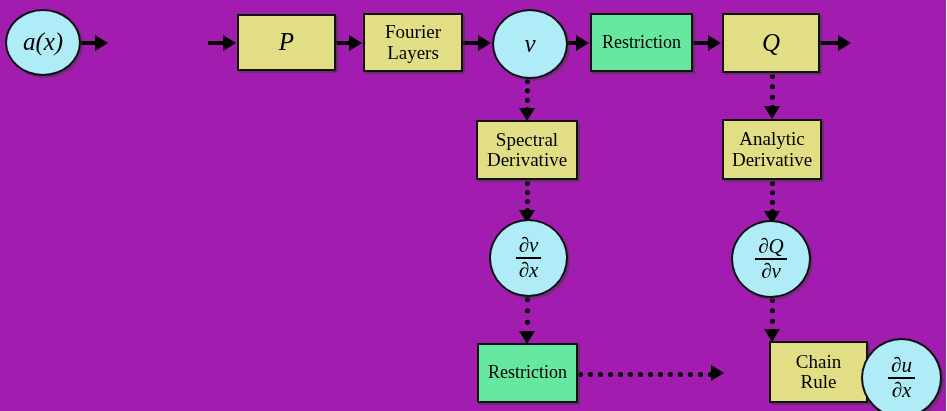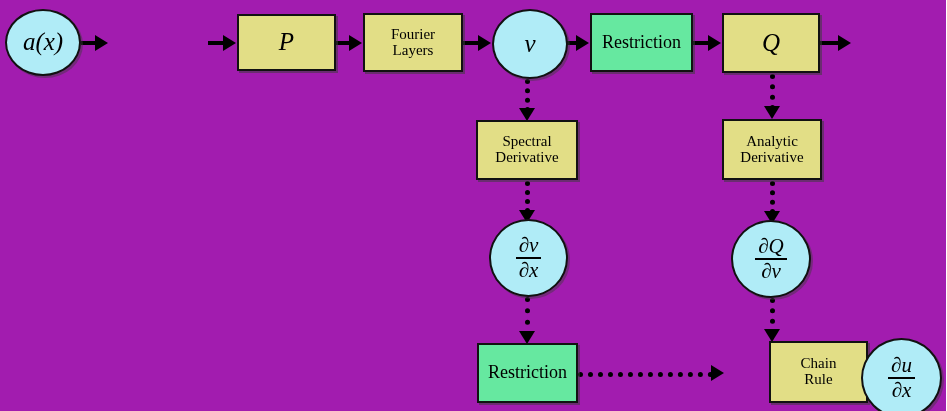--- a/index.html
+++ b/index.html
@@ -38,21 +38,21 @@
     border-radius: 50%;
     box-shadow: 2px 2px 0 rgba(60,60,60,0.45);
   }
   .fill-green { background: #66E8A0; }
   .fill-yellow { background: #E2DE86; }
   .fill-blue  { background: #B0ECF7; }
 
   .lbl {
     display: block;
     white-space: pre-line;
-    font-size: 15px;
+    font-size: 19px;
   }
   .lbl-small { font-size: 18px; }
   .lbl-italic { font-style: italic; font-size: 25px; }
   .lbl-bold { font-weight: bold; font-size: 27px; font-family: "Liberation Serif", serif; }
 
   
   .frac {
     display: inline-block;
     font-style: italic;
     font-size: 21px;

